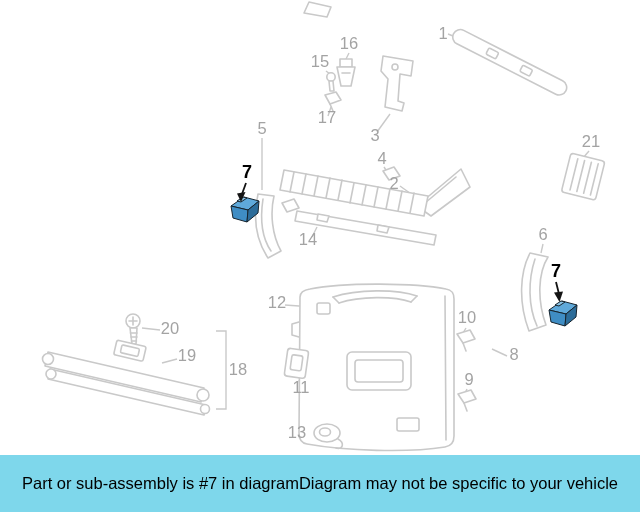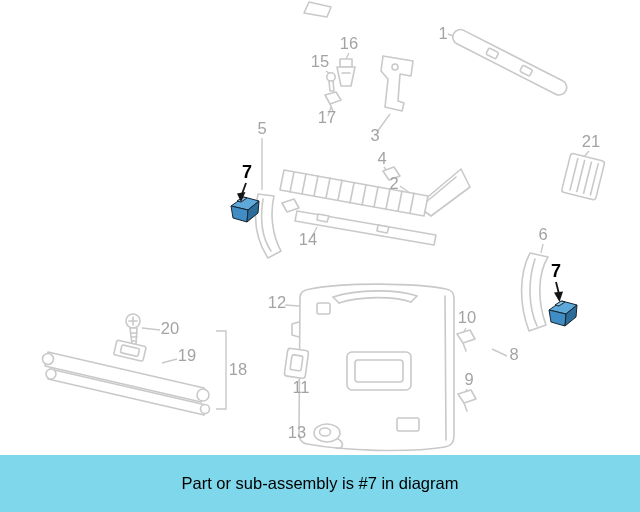--- a/index.html
+++ b/index.html
@@ -209,14 +209,15 @@
       <text class="lbl" x="327" y="123">17</text>
       <text class="lbl" x="238" y="375">18</text>
       <text class="lbl" x="187" y="361">19</text>
       <text class="lbl" x="170" y="334">20</text>
       <text class="lbl" x="591" y="147">21</text>
     </g>
   </svg>
 
   <div class="banner">
     <div>Part or sub-assembly is #7 in diagram</div>
+    <div>Diagram may not be specific to your vehicle</div>
   </div>
 </div>
 
 </body></html>

